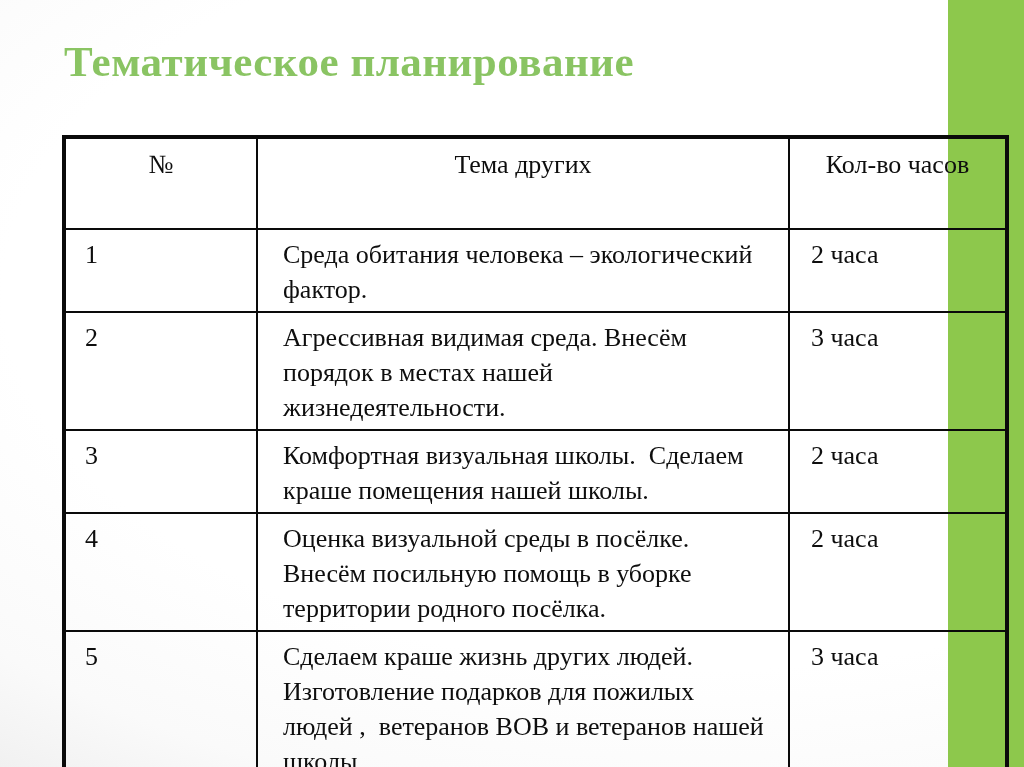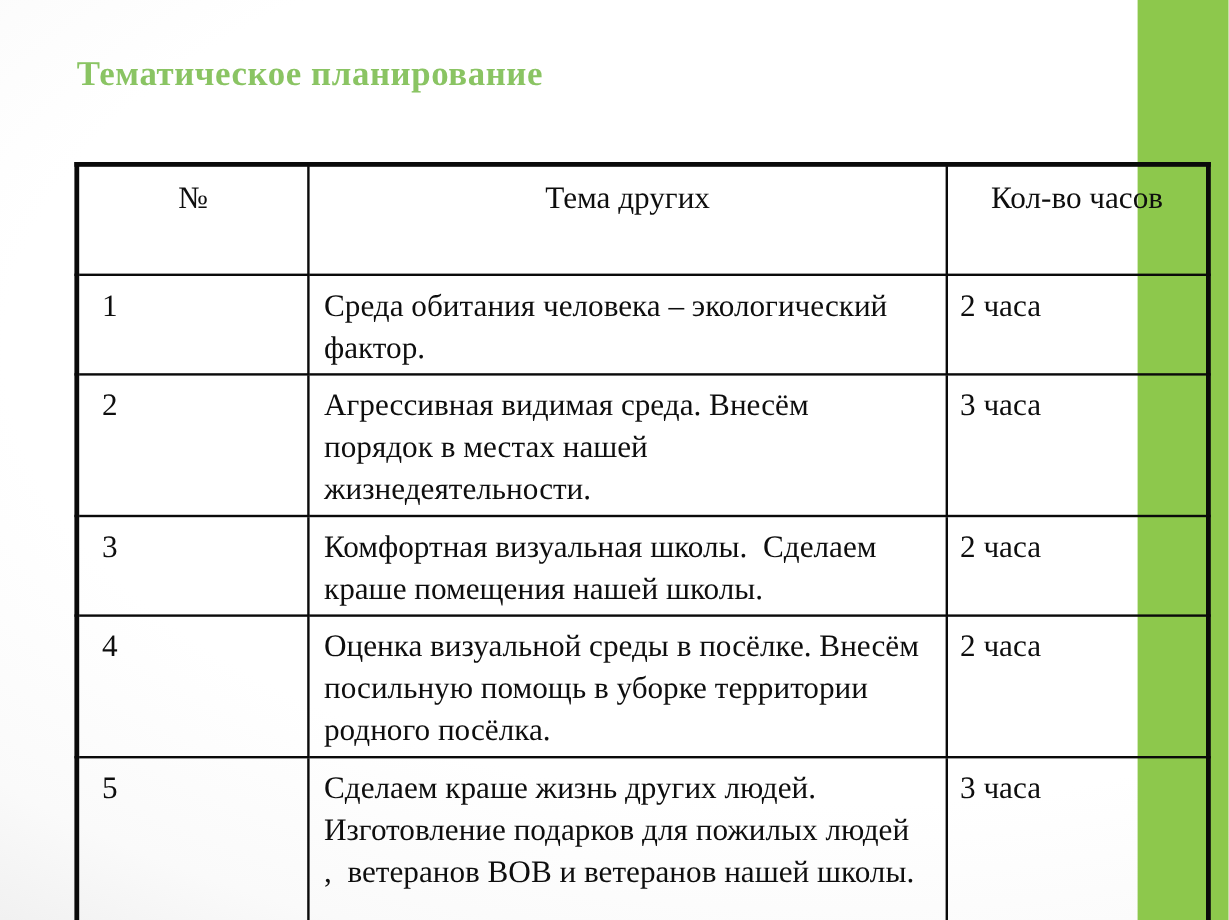--- a/index.html
+++ b/index.html
@@ -22,21 +22,21 @@
     right: 0;
     width: 76px;
     height: 767px;
     background: #8dc84c;
   }
   .title {
     position: absolute;
     left: 64px;
     top: 38px;
     margin: 0;
-    font-size: 29px;
+    font-size: 43px;
     line-height: 48px;
     font-weight: bold;
     letter-spacing: 0.5px;
     color: #8ac463;
   }
   table.plan-table {
     position: absolute;
     left: 62px;
     top: 135px;
     width: 943px;
@@ -65,22 +65,22 @@
     vertical-align: top;
     padding: 4px 26px 4px 26px;
     line-height: 44px;
   }
   .plan-table td {
     vertical-align: top;
     line-height: 35px;
     padding: 7px 10px 4px 20px;
   }
   .plan-table td.num-cell   { padding-left: 19px; }
-  .plan-table td.topic-cell { padding-left: 12px; padding-right: 22px; white-space: pre-wrap; }
-  .plan-table td.hours-cell { padding-left: 10px; }
+  .plan-table td.topic-cell { padding-left: 25px; padding-right: 22px; white-space: pre-wrap; }
+  .plan-table td.hours-cell { padding-left: 21px; }
   .col-num   { width: 193px; }
   .col-topic { width: 532px; }
   .col-hours { width: 218px; }
 </style>
 </head>
 <body>
 
 <div class="slide">
   <div class="accent-bar"></div>
 

